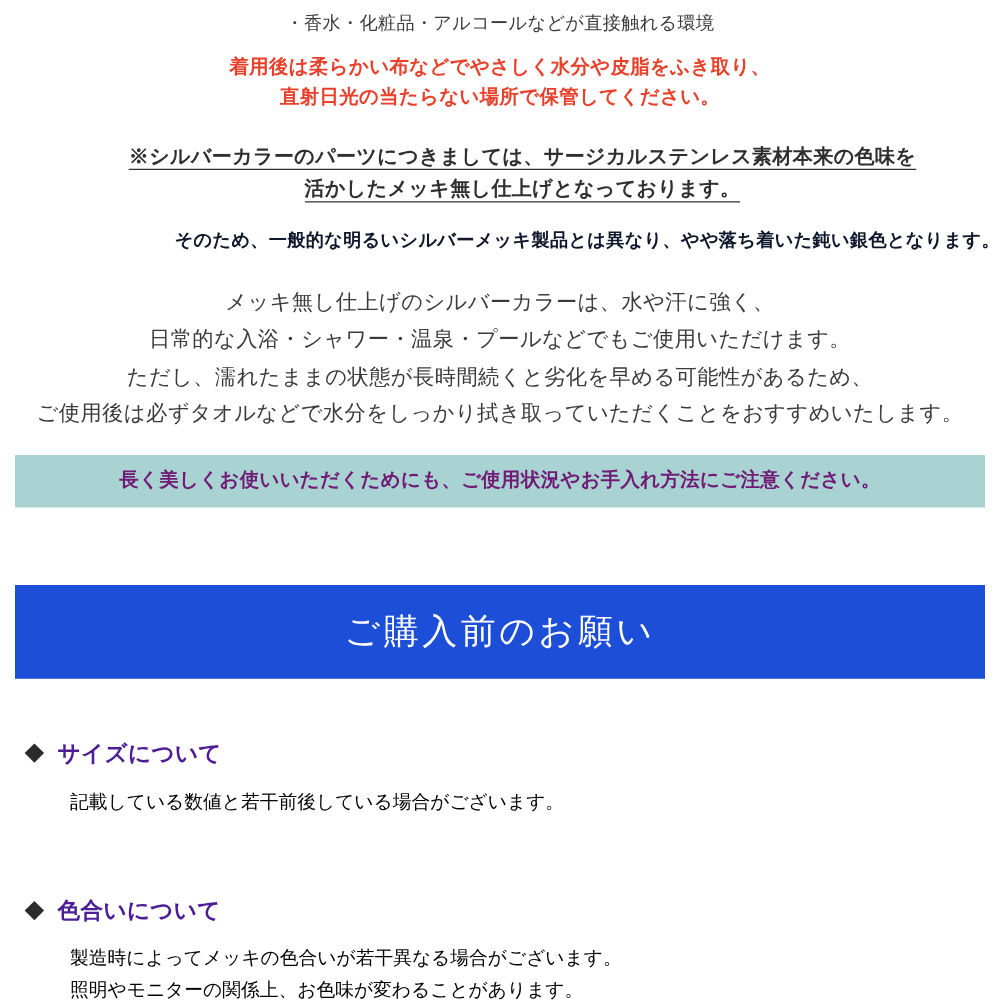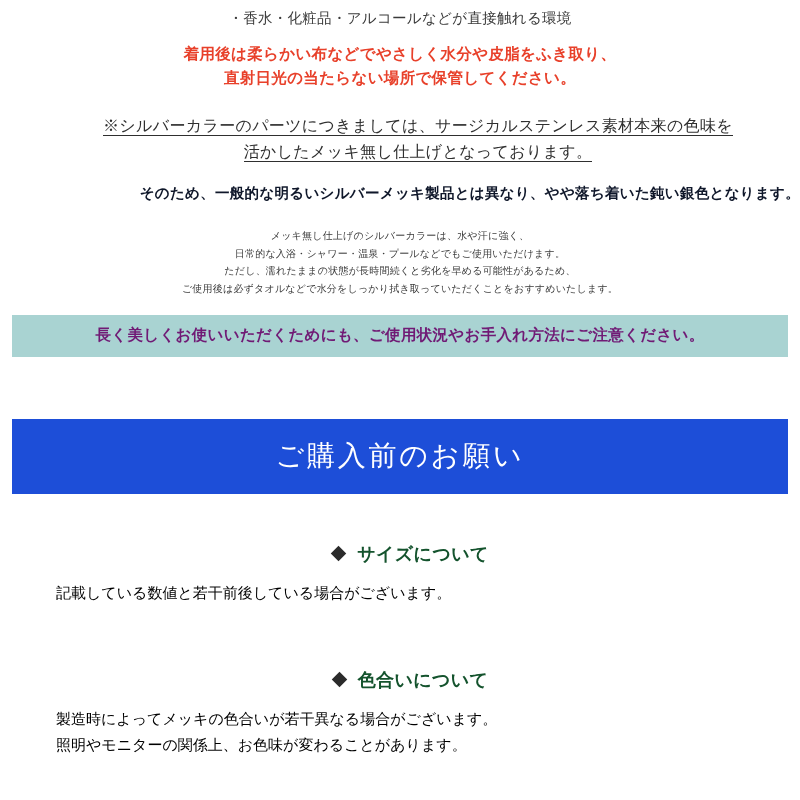--- a/index.html
+++ b/index.html
@@ -42,21 +42,21 @@
     font-weight: bold;
     line-height: 1.58;
   }
 
   .silver-block {
     margin-top: 22px;
   }
   .silver-underline {
     color: #2f2f2f;
     font-size: 16px;
-    font-weight: normal;
+    font-weight: bold;
     line-height: 1.6;
     padding-left: 36px;
   }
   .silver-underline span {
     border-bottom: 1.5px solid #2f2f2f;
     padding-bottom: 1px;
   }
   .silver-red {
     color: #0f172a;
     font-size: 14.5px;
@@ -64,21 +64,21 @@
     margin-top: 18px;
     line-height: 1.6;
     text-align: right;
   }
 
   .plain-block {
     margin-top: 22px;
   }
   .plain {
     color: #3a3a3a;
-    font-size: 10px;
+    font-size: 17px;
     line-height: 1.74;
   }
 
   .highlight-bar {
     margin: 18px 12px 0 12px;
     background: #a9d3d2;
     color: #701a75;
     font-size: 15.5px;
     font-weight: bold;
     text-align: center;
@@ -100,25 +100,24 @@
 
   .item {
     margin-left: 22px;
   }
   .item.first { margin-top: 48px; }
   .item.second { margin-top: 62px; }
 
   .item-title {
     font-size: 18px;
     font-weight: bold;
-    color: #14532d;
+    color: #4c1d95;
     display: flex;
     align-items: center;
     letter-spacing: 0.02em;
-    justify-content: center;
   }
   .diamond {
     display: inline-block;
     width: 11px;
     height: 11px;
     background: #2b2b2b;
     transform: rotate(45deg);
     margin-right: 13px;
     flex: 0 0 auto;
   }

